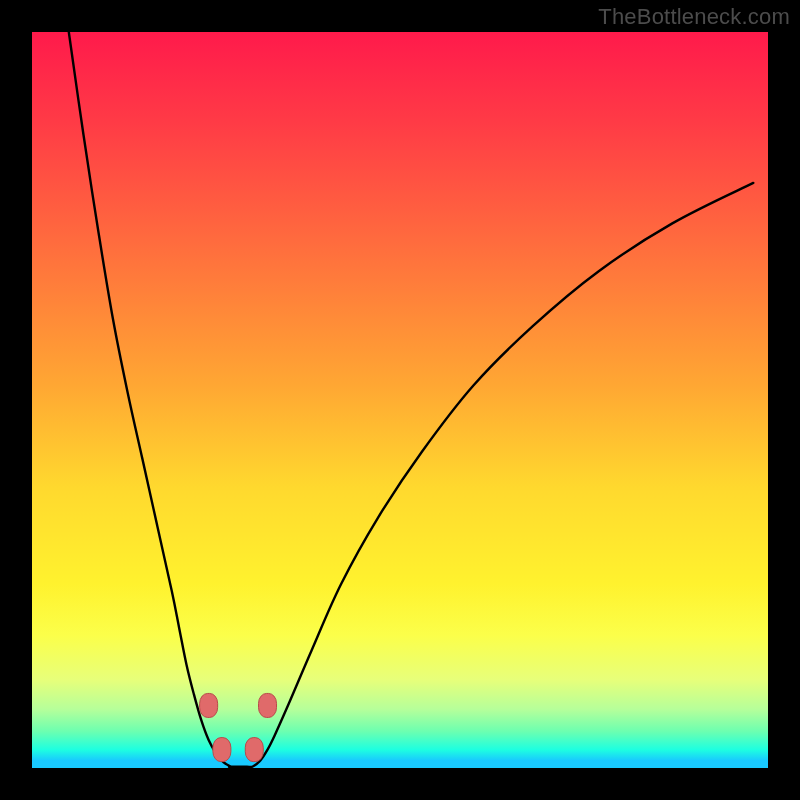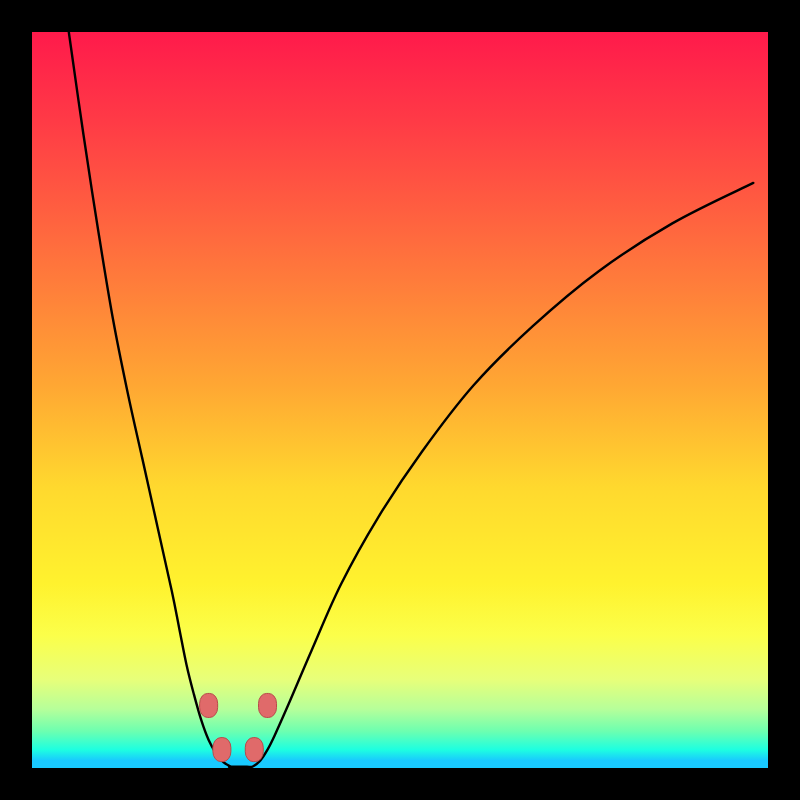--- a/index.html
+++ b/index.html
@@ -56,20 +56,21 @@
     color: #4c4c4c;
     font-size: 22px;
     font-weight: 500;
     letter-spacing: 0.2px;
   }
 </style>
 </head>
 <body>
 
 <div class="frame">
+  <div class="watermark">TheBottleneck.com</div>
 
   <div class="plot">
     <svg class="curve" viewBox="0 0 736 736" preserveAspectRatio="none">
       <path d="M 36.80 0.00 C 39.45 18.55, 46.22 67.27, 51.52 103.04 C 56.82 138.81, 60.94 165.60, 66.24 198.72 C 71.54 231.84, 75.66 257.89, 80.96 287.04 C 86.26 316.19, 90.38 335.47, 95.68 360.64 C 100.98 385.81, 105.10 403.03, 110.40 426.88 C 115.70 450.73, 119.82 469.27, 125.12 493.12 C 130.42 516.97, 135.87 540.81, 139.84 559.36 C 143.81 577.91, 144.55 582.91, 147.20 596.16 C 149.85 609.41, 151.91 621.04, 154.56 632.96 C 157.21 644.88, 159.27 652.46, 161.92 662.40 C 164.57 672.34, 166.63 679.95, 169.28 688.16 C 171.93 696.37, 173.99 702.07, 176.64 708.03 C 179.29 713.99, 181.35 717.31, 184.00 721.28 C 186.65 725.25, 188.71 727.73, 191.36 730.11 C 194.01 732.50, 197.66 733.68, 198.72 734.53 C 199.78 735.37, 195.92 734.75, 197.25 734.80 C 198.57 734.85, 202.90 734.80, 206.08 734.80 C 209.26 734.80, 212.26 734.85, 214.91 734.80 C 217.56 734.75, 218.42 735.64, 220.80 734.53 C 223.18 733.42, 225.51 731.69, 228.16 728.64 C 230.81 725.59, 232.87 722.24, 235.52 717.60 C 238.17 712.96, 238.91 711.49, 242.88 702.88 C 246.85 694.27, 250.98 685.00, 257.60 669.76 C 264.22 654.52, 270.41 639.44, 279.68 618.24 C 288.95 597.04, 297.20 575.85, 309.12 552.00 C 321.04 528.15, 331.35 509.61, 345.92 485.76 C 360.49 461.91, 372.86 443.37, 390.08 419.52 C 407.30 395.67, 421.73 375.80, 441.60 353.28 C 461.47 330.76, 477.96 314.93, 500.48 294.40 C 523.00 273.87, 541.55 257.75, 566.72 239.20 C 591.89 220.65, 612.50 207.26, 640.32 191.36 C 668.14 175.46, 706.71 158.17, 721.28 150.88" fill="none" stroke="#000000" stroke-width="2.4" stroke-linecap="round" stroke-linejoin="round"></path>
       <g>
           <rect x="167.64" y="661.44" width="18.00" height="24.00" rx="8" ry="10" fill="#e06a6a" stroke="#b84a4a" stroke-width="1"></rect>
           <rect x="226.52" y="661.44" width="18.00" height="24.00" rx="8" ry="10" fill="#e06a6a" stroke="#b84a4a" stroke-width="1"></rect>
           <rect x="180.89" y="705.60" width="18.00" height="24.00" rx="8" ry="10" fill="#e06a6a" stroke="#b84a4a" stroke-width="1"></rect>
           <rect x="213.27" y="705.60" width="18.00" height="24.00" rx="8" ry="10" fill="#e06a6a" stroke="#b84a4a" stroke-width="1"></rect>
         </g>

